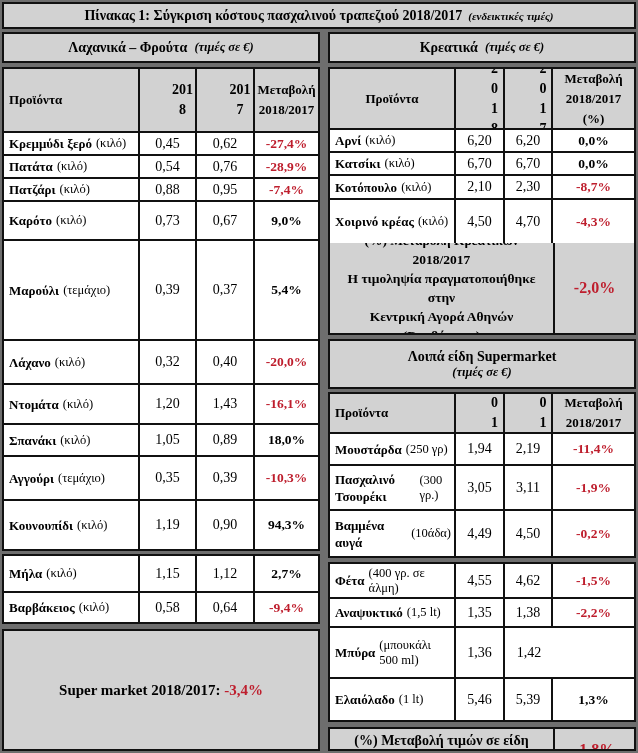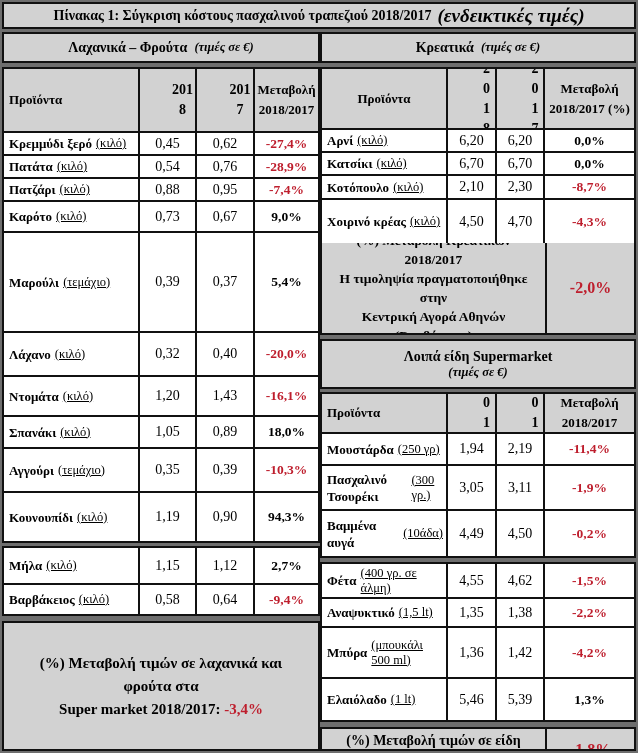--- a/index.html
+++ b/index.html
@@ -20,22 +20,22 @@
     display:flex;flex-direction:column;
   }
   .title-box{
     height:27px;flex:0 0 27px;
     background:var(--panel);
     border:2px solid var(--bk);
     display:flex;align-items:center;justify-content:center;
     font-size:14px;font-weight:bold;
     overflow:hidden;white-space:nowrap;
   }
-  .title-box .note{font-weight:bold;font-style:italic;margin-left:6px;font-size:19px;}
-  .cols{display:flex;gap:0;margin-top:3px;flex:1;min-height:0;}
+  .title-box .note{font-weight:bold;font-style:italic;margin-left:6px;font-size:11px;}
+  .cols{display:flex;gap:8px;margin-top:3px;flex:1;min-height:0;}
   .col{display:flex;flex-direction:column;min-height:0;}
   .col.left{width:318px;flex:0 0 318px;}
   .col.right{flex:1;}
   .sec-box{
     background:var(--panel);
     border:2px solid var(--bk);
     display:flex;align-items:center;justify-content:center;
     font-size:14px;font-weight:bold;
     text-align:center;overflow:hidden;
   }
@@ -60,21 +60,21 @@
     display:flex;align-items:center;justify-content:center;
     overflow:hidden;text-align:center;
     padding:0 2px;
   }
   .cell:last-child{border-right:none;}
   .thead{background:var(--panel);font-weight:bold;}
   .thead .cell{font-size:13px;line-height:20px;overflow-wrap:anywhere;}
   .thead .cell.yr{font-size:14px;padding-left:32px;}
   .cell.product{justify-content:flex-start;text-align:left;padding:1px 3px 1px 5px;}
   .pname{font-weight:bold;font-size:13px;line-height:17px;}
-  .punit{font-weight:normal;font-size:12.5px;text-decoration:underline;}
+  .punit{font-weight:normal;font-size:12.5px;}
   .cell.num{font-size:14px;}
   .cell.chg{font-size:13.5px;font-weight:bold;}
   .neg{color:var(--red);}
   .cell.la{justify-content:flex-start;text-align:left;padding-left:5px;}
   
   .sumrow{display:grid;grid-template-columns:225px 1fr;background:var(--panel);overflow:hidden;}
   .sumrow .txt{
     border-right:2px solid var(--bk);
     display:flex;flex-direction:column;align-items:center;justify-content:center;
     font-size:13.5px;font-weight:bold;text-align:center;line-height:19px;padding:2px 4px;overflow:hidden;
@@ -135,21 +135,21 @@
               <div class="cell num">0,54</div>
               <div class="cell num">0,76</div>
               <div class="cell chg neg">-28,9%</div>
             </div>
             <div class="row lgrid" style="height: 23px;">
               <div class="cell product"><span class="pname">Πατζάρι</span>&nbsp;<span class="punit">(κιλό)</span></div>
               <div class="cell num">0,88</div>
               <div class="cell num">0,95</div>
               <div class="cell chg neg">-7,4%</div>
             </div>
-            <div class="row lgrid" style="height: 31px;">
+            <div class="row lgrid" style="height: 39px;">
               <div class="cell product"><span class="pname">Καρότο</span>&nbsp;<span class="punit">(κιλό)</span></div>
               <div class="cell num">0,73</div>
               <div class="cell num">0,67</div>
               <div class="cell chg">9,0%</div>
             </div>
             <div class="row lgrid" style="height: 100px;">
               <div class="cell product"><span class="pname">Μαρούλι</span>&nbsp;<span class="punit">(τεμάχιο)</span></div>
               <div class="cell num">0,39</div>
               <div class="cell num">0,37</div>
               <div class="cell chg">5,4%</div>
@@ -200,21 +200,20 @@
               <div class="cell product"><span class="pname">Βαρβάκειος</span>&nbsp;<span class="punit">(κιλό)</span></div>
               <div class="cell num">0,58</div>
               <div class="cell num">0,64</div>
               <div class="cell chg neg">-9,4%</div>
             </div>
           </div>
       </div>
       <div class="gap5"></div>
 
       <div class="foot-box stack">
-        <div>(%) Μεταβολή τιμών σε  λαχανικά και φρούτα στα</div>
         <div>
           <span>Super market 2018/2017:</span>
           <span class="neg">-3,4%</span>
         </div>
       </div>
     </div>
 
     <div class="col right">
       <div class="sec-box h31">
         <span>Κρεατικά</span>
@@ -314,21 +313,20 @@
             <div class="row rgrid" style="height: 29px;">
               <div class="cell product"><span class="pname">Αναψυκτικό</span>&nbsp;<span class="punit">(1,5 lt)</span></div>
               <div class="cell num">1,35</div>
               <div class="cell num">1,38</div>
               <div class="cell chg neg">-2,2%</div>
             </div>
             <div class="row rgrid" style="height: 51px;">
               <div class="cell product"><span class="pname">Μπύρα</span>&nbsp;<span class="punit">(μπουκάλι 500 ml)</span></div>
               <div class="cell num">1,36</div>
               <div class="cell num">1,42</div>
-              <div class="cell chg neg">-4,2%</div>
             </div>
             <div class="row rgrid" style="height: 41px;">
               <div class="cell product"><span class="pname">Ελαιόλαδο</span>&nbsp;<span class="punit">(1 lt)</span></div>
               <div class="cell num">5,46</div>
               <div class="cell num">5,39</div>
               <div class="cell chg">1,3%</div>
             </div>
           </div>
       </div>
       <div class="gap5"></div>

